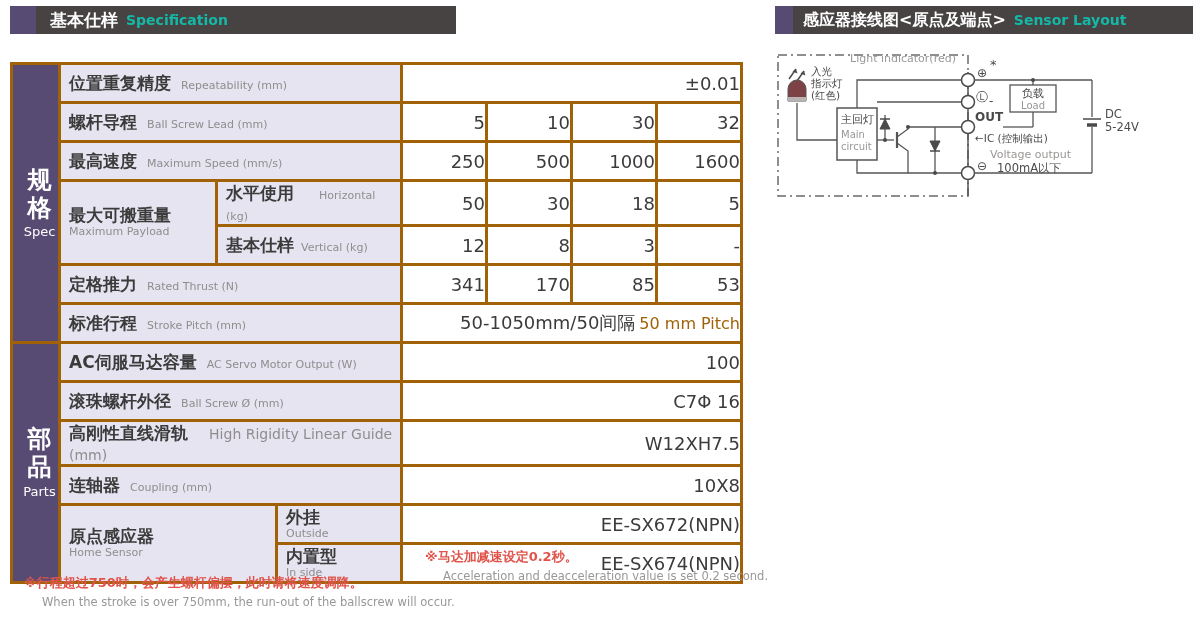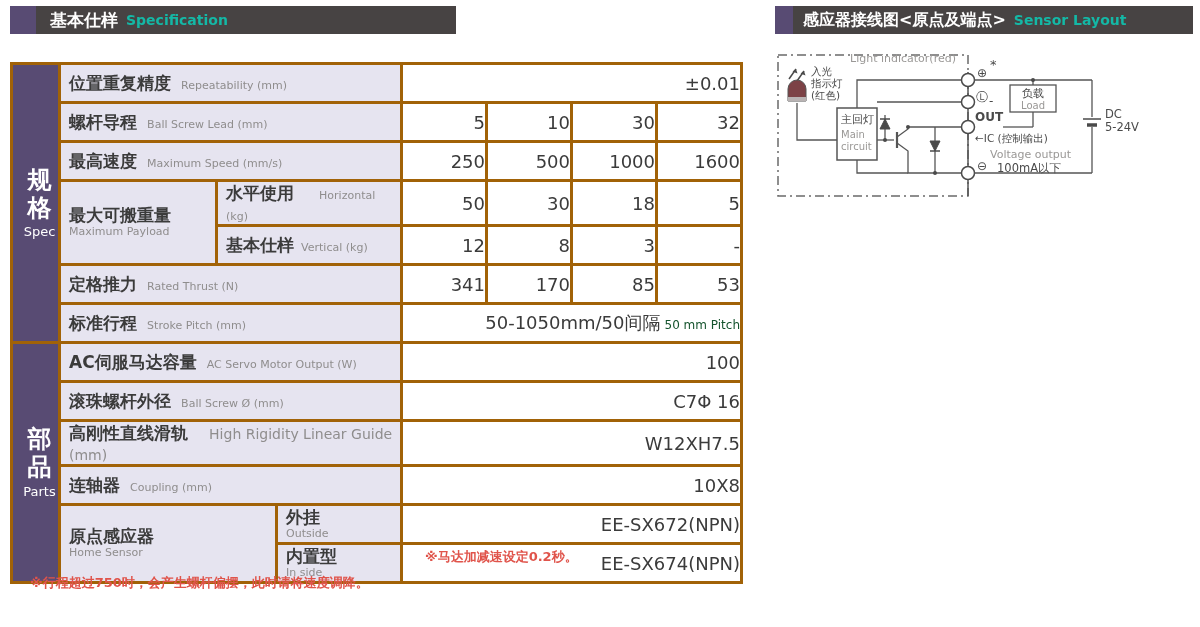--- a/index.html
+++ b/index.html
@@ -23,21 +23,21 @@
   td.side{background:#584b73;color:#fff;text-align:center;padding:0;border-color:#56524f;}
   td.side .cjk{font-size:24px;font-weight:bold;line-height:1.15;}
   td.side .en{font-size:13px;margin-top:2px;}
   td.lbl{background:#e6e4f0;}
   td.lbl .zh{font-size:17px;font-weight:600;color:#3b3b3b;}
   td.lbl .en{font-size:11px;color:#8f8d8d;margin-left:5px;}
   td.lbl2{background:#e6e4f0;line-height:1.05;padding-top:2px;}
   td.lbl2 .zh{font-size:17px;font-weight:600;display:block;}
   td.lbl2 .en{font-size:11px;color:#8f8d8d;display:block;margin-top:1px;}
   td.val{background:#fff;text-align:right;padding:0;font-size:18px;color:#3b3b3b;margin-top:20px;}
-  td.val .suffix{font-size:12px;color:#14532d;margin-left:4px;}
+  td.val .suffix{font-size:16px;color:#a16207;margin-left:4px;}
   
   .note{position:absolute;font-size:13px;}
   .note .zh{color:#e0544b;font-weight:bold;font-size:13px;}
   .note .en{color:#9a9896;font-size:11.5px;margin-left:18px;margin-top:3px;}
   
   #diagram{position:absolute;left:775px;top:45px;}
   #diagram text{font-family:"DejaVu Sans","Liberation Sans",sans-serif;}
   .dg-gray{fill:#9a9896;}
   .dg-dark{fill:#4a4a4a;}
 </style>
@@ -190,25 +190,27 @@
   <tr>
     <td class="lbl2">
       <span class="zh">内置型</span>
       <span class="en">In side</span>
     </td>
     <td class="val" colspan="4">EE-SX674(NPN)</td>
   </tr>
 </tbody>
   </table>
 
-<div class="note" style="left:30px;top:574px;">
+<div class="note" style="left:24px;top:574px;">
   <div class="zh">※行程超过750时，会产生螺杆偏摆，此时请将速度调降。</div>
+  <div class="en">When the stroke is over 750mm, the run-out of the ballscrew will occur.</div>
 </div>
 <div class="note" style="left:425px;top:548px;">
   <div class="zh">※马达加减速设定0.2秒。</div>
+  <div class="en">Acceleration and deacceleration value is set 0.2 second.</div>
 </div>
 
 <svg id="diagram" width="380" height="160" viewBox="0 0 380 160">
 
   <rect x="3" y="10" width="190" height="141" fill="none" stroke="#6a6a6a" stroke-width="1.5" stroke-dasharray="9,4,2,4"></rect>
 
   <g stroke="#4a4a4a" stroke-width="1.5">
     <line x1="14" y1="34" x2="21" y2="24"></line>
       <polygon points="21,24 17.5,26.5 22.5,28.5" fill="#4a4a4a" stroke="none"></polygon>
     <line x1="22" y1="36" x2="29" y2="26"></line>

